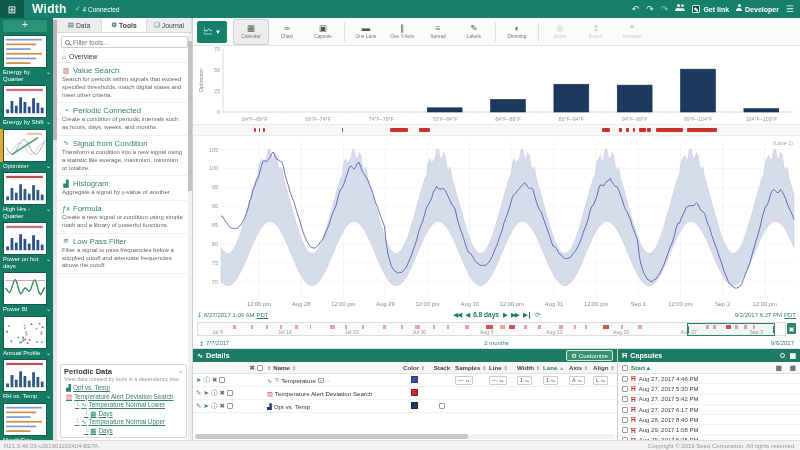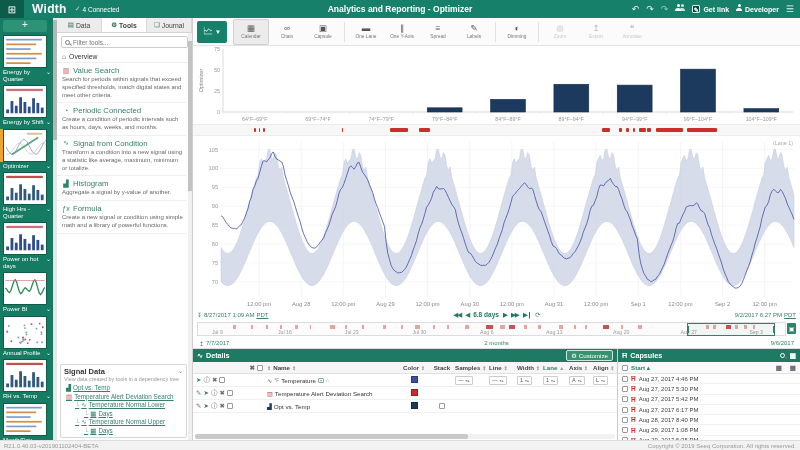--- a/index.html
+++ b/index.html
@@ -179,21 +179,20 @@
 
   <header class="topbar">
     <div class="logo-tile">
         <span>⊞</span>
       </div>
     <span class="logo-text">Width</span>
     <span class="conn-badge">
         <span class="chk">✓</span>
         <span>4 Connected</span>
       </span>
-    <div class="tb-title">Analytics and Reporting - Optimizer</div>
     <div class="tb-right">
       <span class="tb-ic">↶</span>
       <span class="tb-ic">↷</span>
       <span class="tb-ic dim">↷</span>
       <span class="person double"></span>
       <span class="getlink">
           <span class="bx">✎</span>
           <span>Get link</span>
         </span>
       <span class="getlink">
@@ -441,24 +440,31 @@
             </div>
      <div class="tool-desc">Aggregate a signal by y-value of another.</div>
           </div>
           <div class="tool-item">
             <div class="tool-title">
               <span class="tic" style="color:#2e8467">ƒx</span>
      <span>Formula</span>
             </div>
      <div class="tool-desc">Create a new signal or condition using simple math and a library of powerful functions.</div>
           </div>
+          <div class="tool-item">
+            <div class="tool-title">
+              <span class="tic" style="color:#2e8467">≋</span>
+     <span>Low Pass Filter</span>
+            </div>
+     <div class="tool-desc">Filter a signal to pass frequencies below a supplied cutoff and attenuate frequencies above the cutoff.</div>
+          </div>
         </div>
       <div class="derived">
         <div class="derived-hd">
-          <span class="derived-title">Signal Data</span>
+          <span class="derived-title">Periodic Data</span>
           <span style="font-size:6px;color:#777;">⌄</span>
         </div>
         <div class="derived-sub">View data created by tools in a dependency tree</div>
         <div>
             <div class="dd-item" style="padding-left: 2px;">
     <span class="dic" style="color:#2e8467">▟</span>
     <span>Opt vs. Temp</span>
             </div>
             <div class="dd-item" style="padding-left: 2px;">
     <span class="dic" style="color:#c0504d">▥</span>

